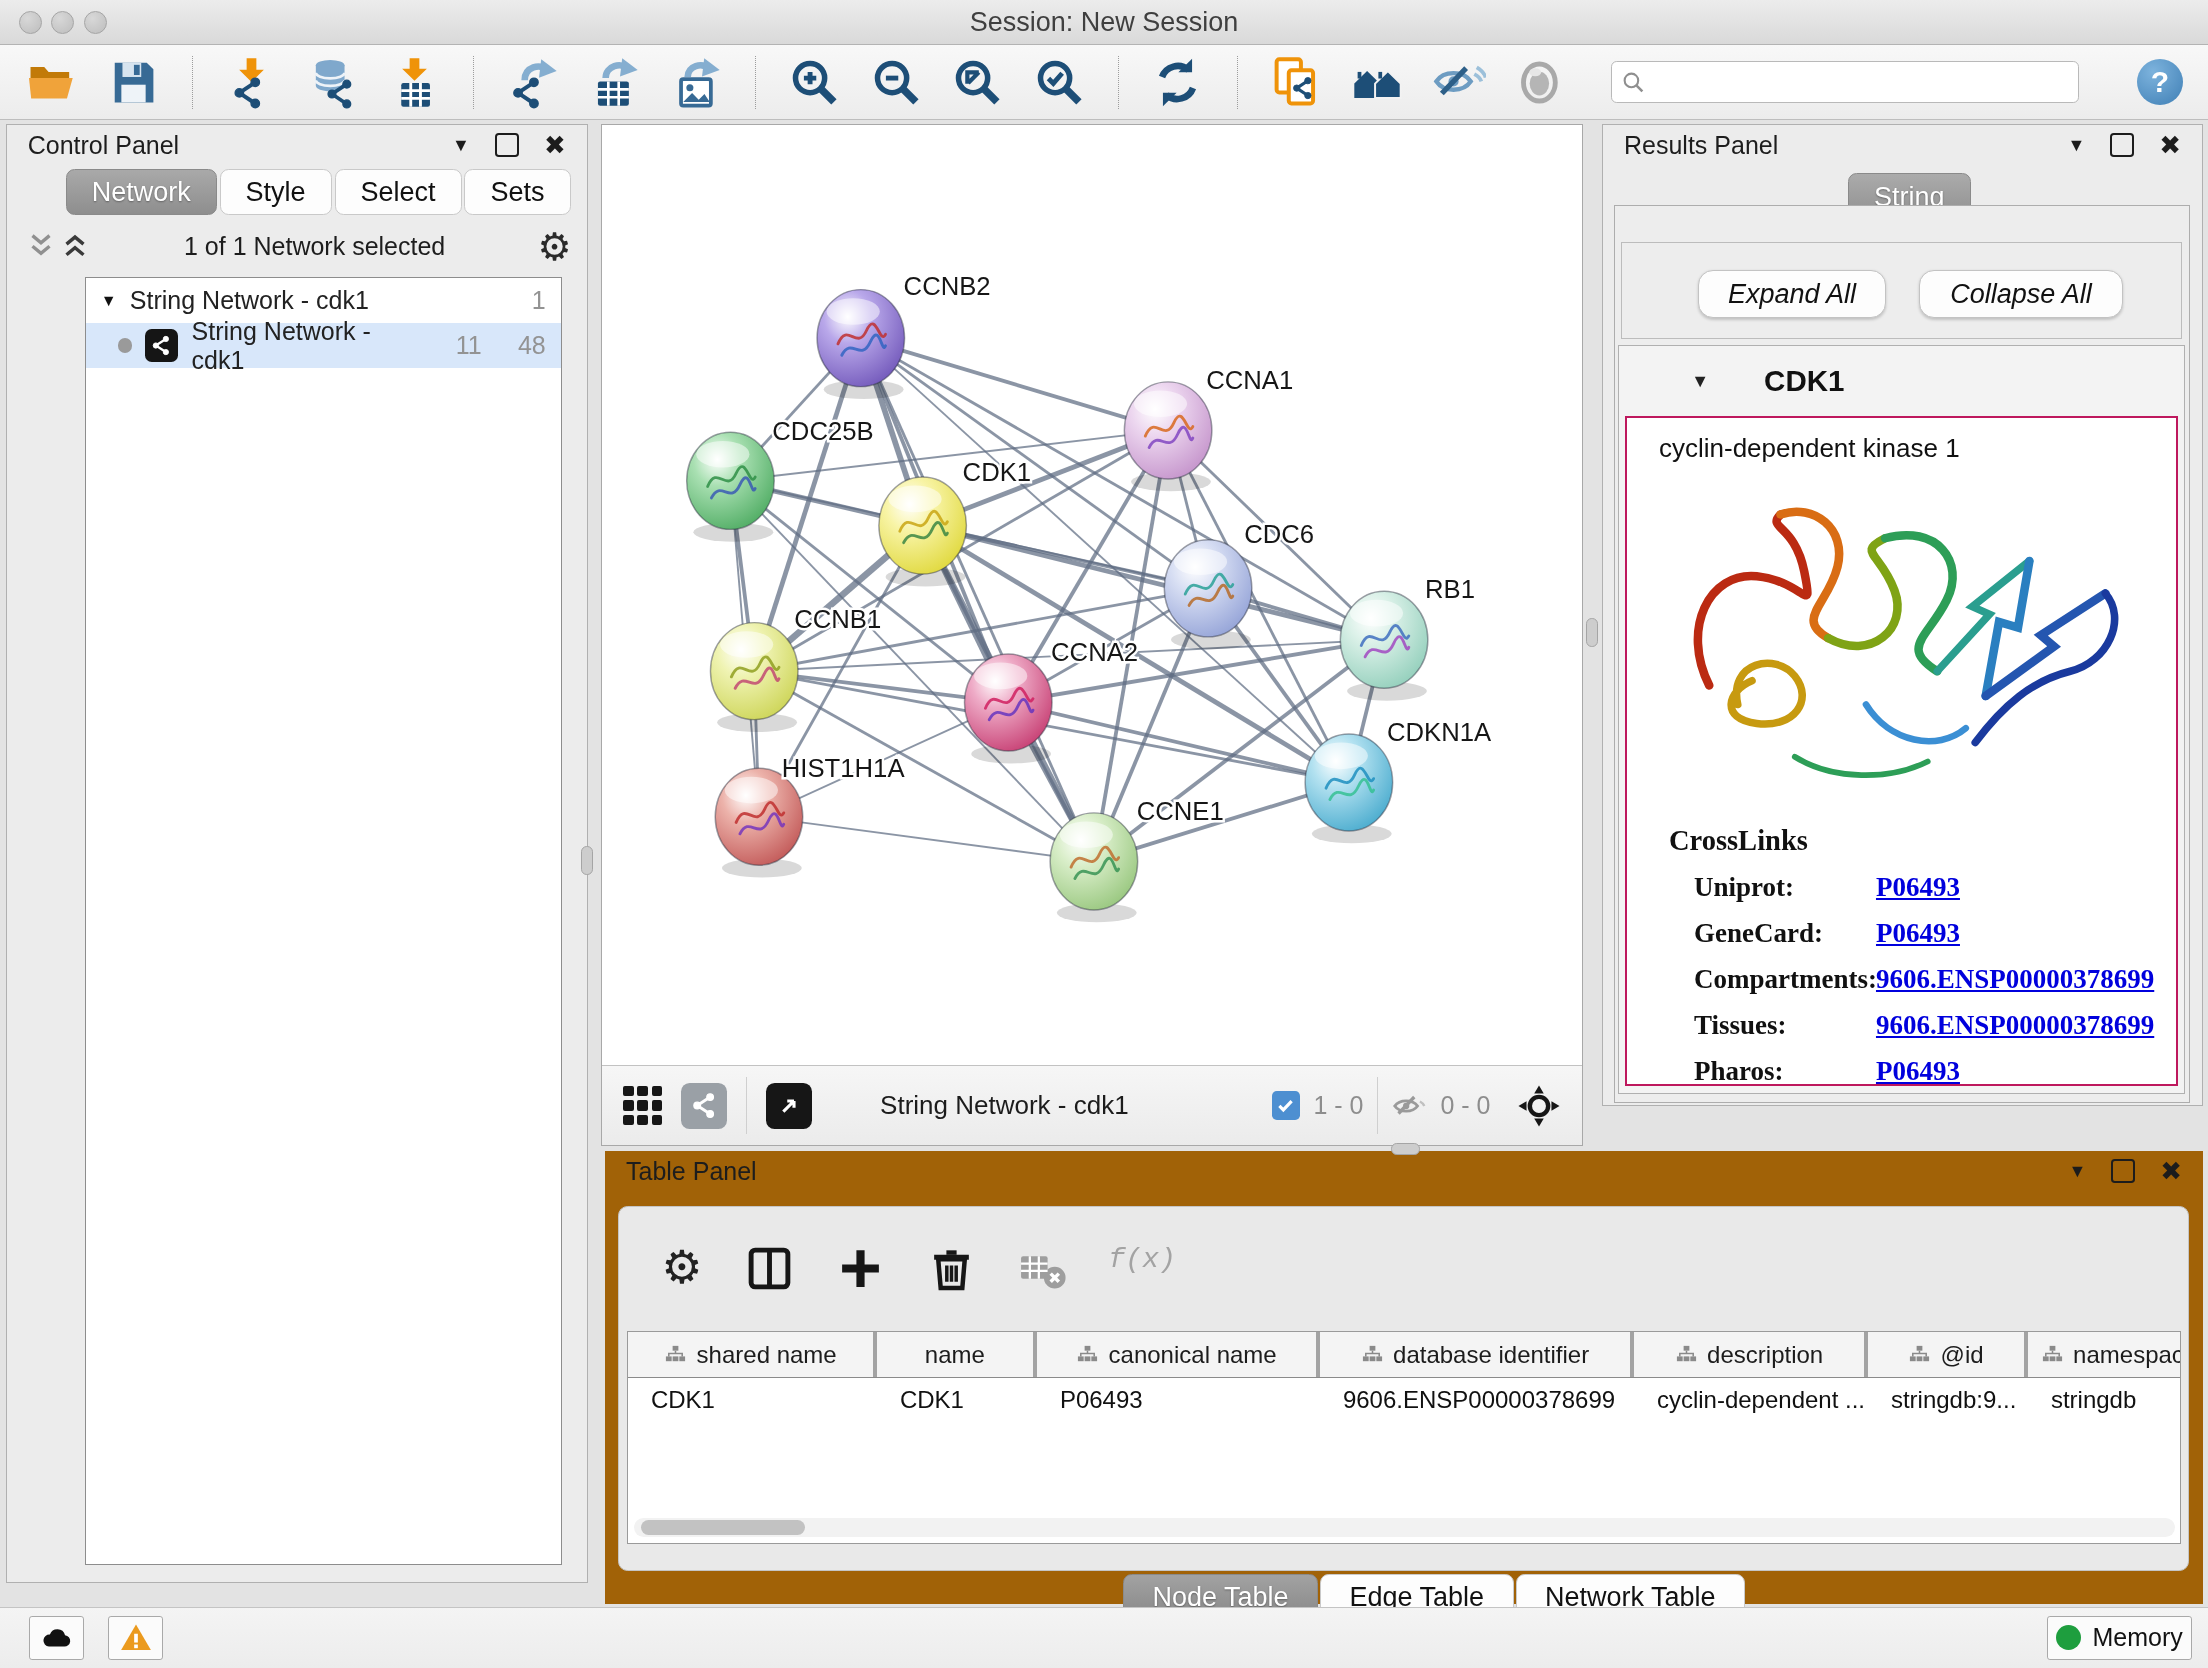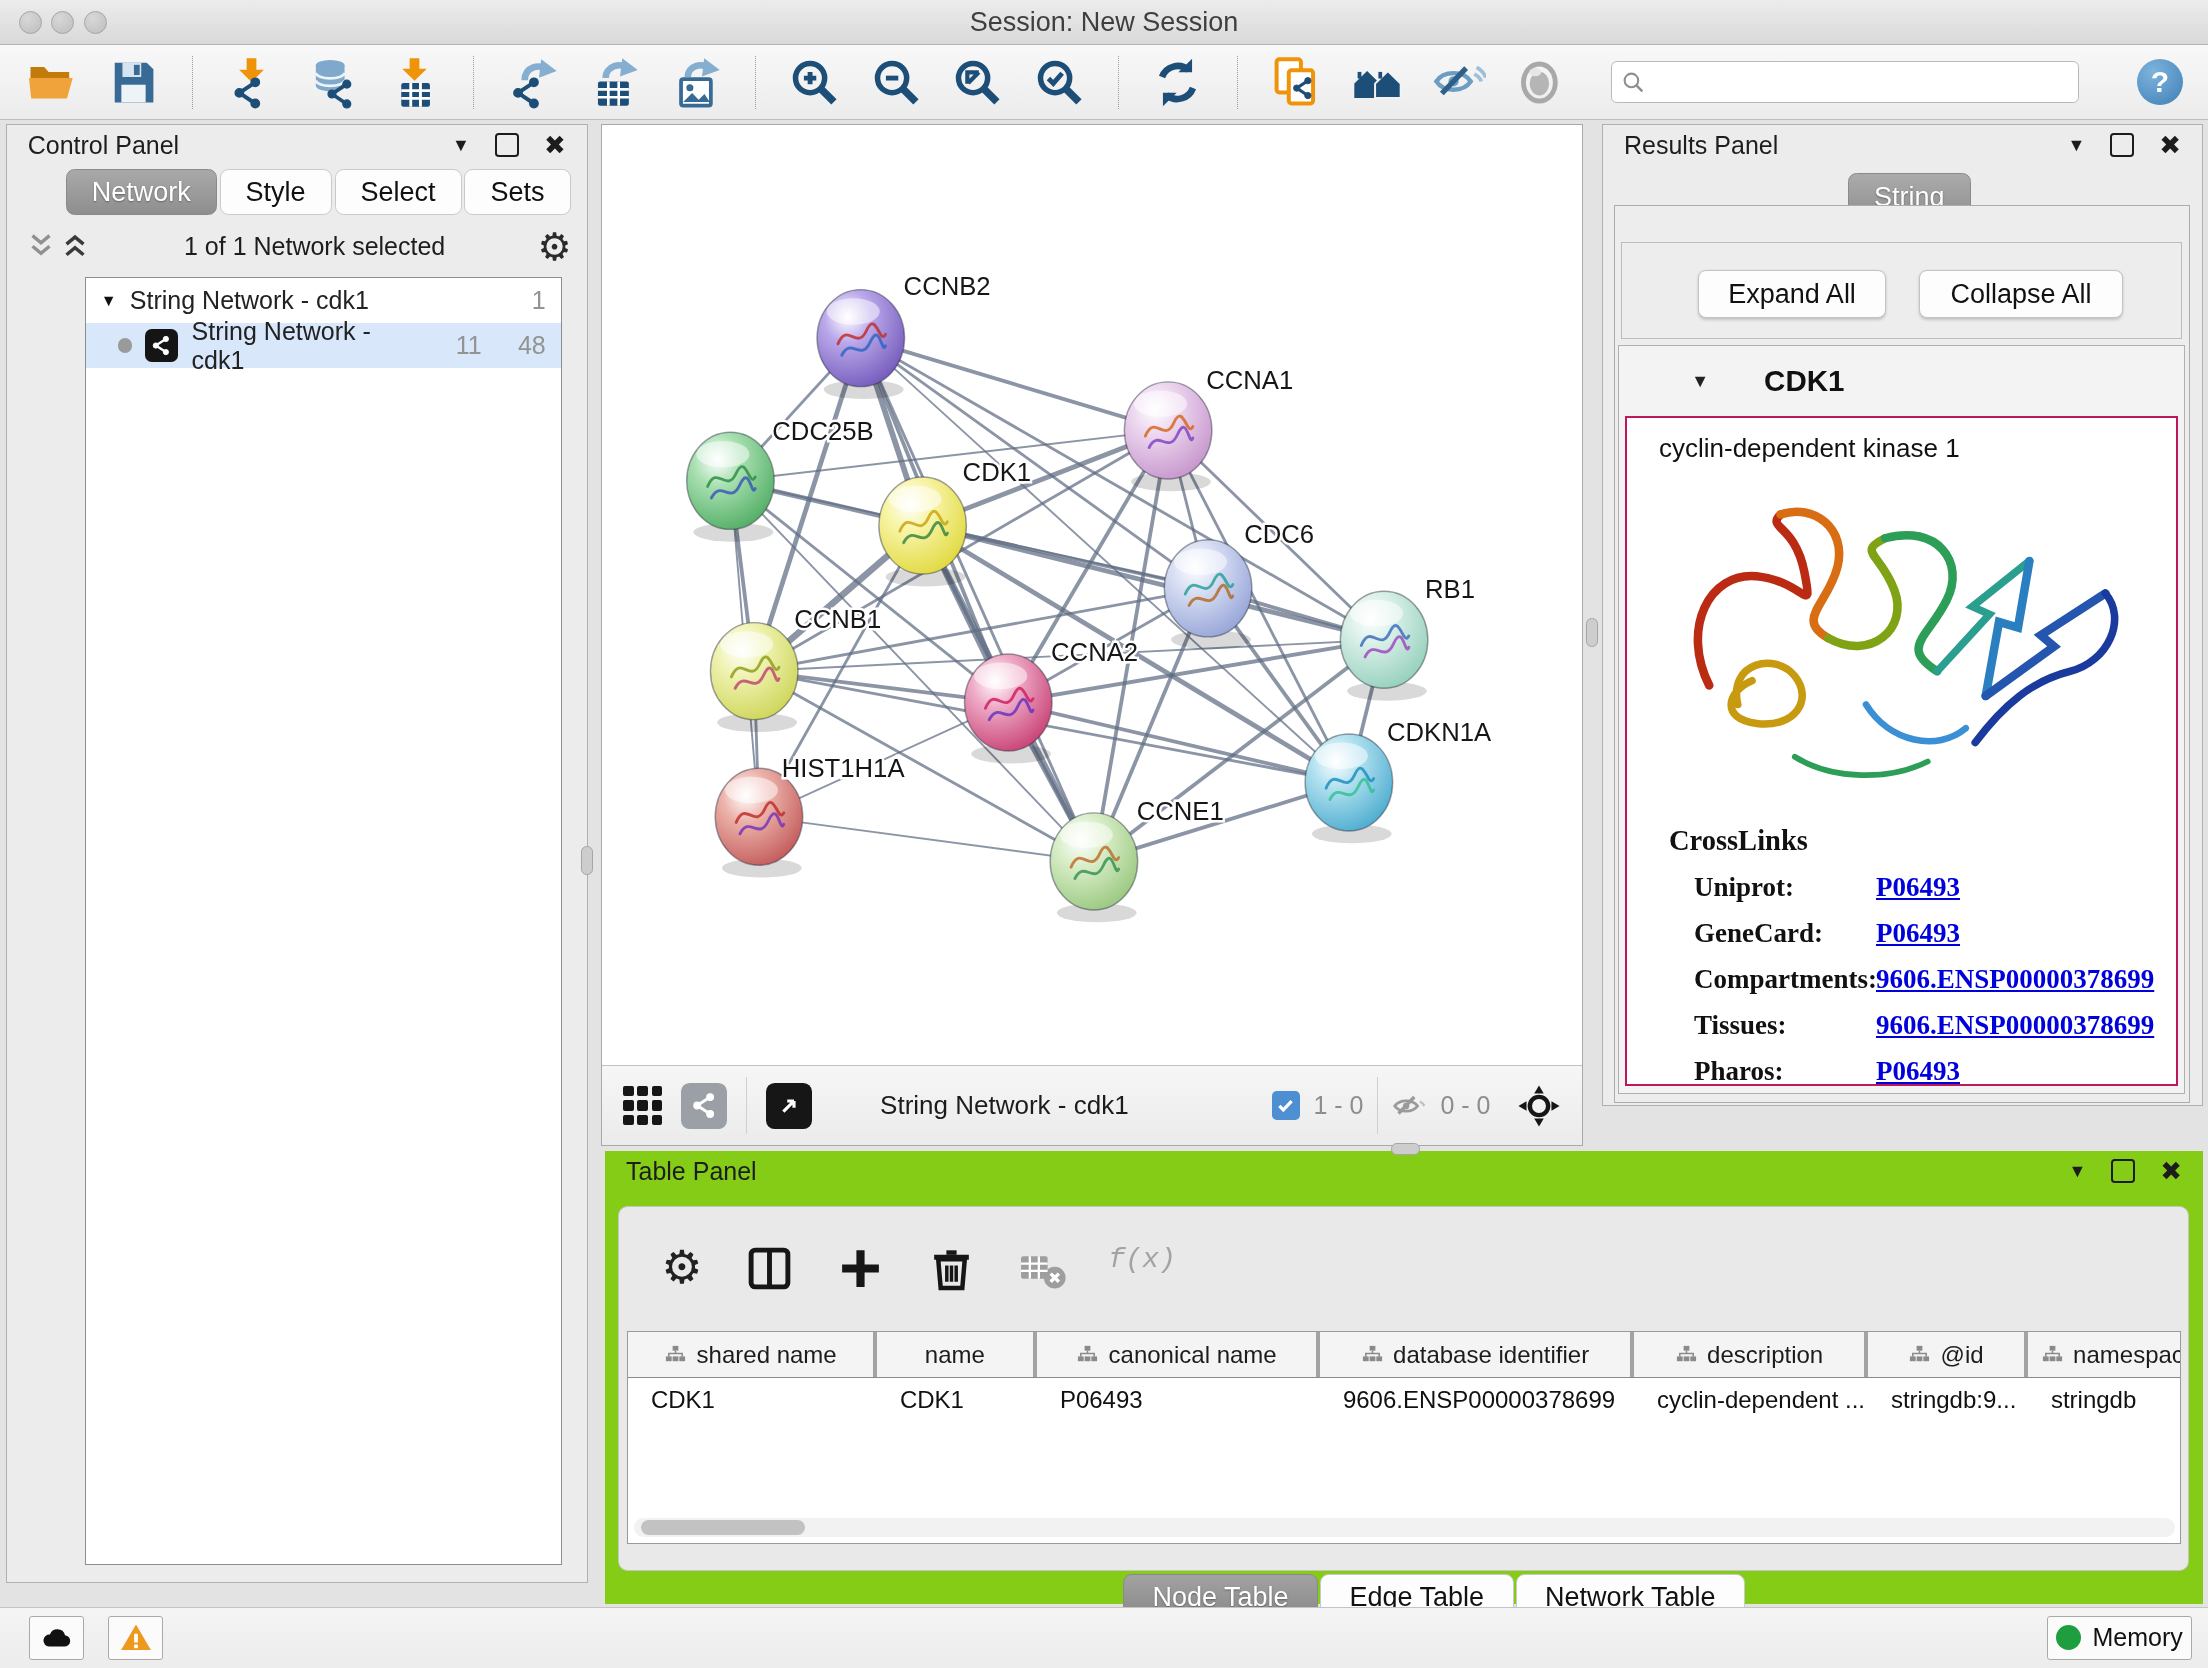--- a/index.html
+++ b/index.html
@@ -88,22 +88,22 @@
 
   
   #results-panel{left:1602px;top:124px;width:601px;height:982px;}
   #rp-stringtab{position:absolute;left:245px;top:48px;padding:0 25px;height:46px;line-height:46px;
     font-size:27px;color:#fff;background:linear-gradient(#ababab,#8f8f8f);border-radius:8.6px;
     border:1px solid #8a8a8a;text-shadow:0 1px 1.9px rgba(0,0,0,.35);}
   #rp-body{position:absolute;left:11.4px;top:80px;width:576px;height:898px;border:1.4px solid #adadad;
     background:#ededed;box-sizing:border-box;}
   #rp-btnbox{position:absolute;left:5.7px;top:36px;width:561px;height:97px;border:1.4px solid #bcbcbc;box-sizing:border-box;}
   .rp-btn{position:absolute;top:27px;height:46px;background:#fdfdfd;border:1px solid #c3c3c3;
-    border-radius:8px;font-size:27px;color:#111;text-align:center;line-height:46px;
-    box-shadow:0 1.9px 2.9px rgba(0,0,0,.18);}
+    border-radius:15px;font-size:27px;color:#111;text-align:center;line-height:46px;
+    box-shadow:0 1.9px 2.9px rgba(0,0,0,.18);font-style:italic;}
   #btn-expand{left:76px;width:186px;}
   #btn-collapse{left:297px;width:202px;}
   #rp-cdkbox{position:absolute;left:2.9px;top:139px;width:567px;height:749px;border:1.4px solid #b0b0b0;
     background:#f3f3f3;box-sizing:border-box;}
   #cdk-header{height:70px;display:flex;align-items:center;padding-left:72px;gap:55px;}
   #cdk-header .tri{font-size:18px;}
   #cdk-name{font-size:29.5px;font-weight:bold;color:#111;}
   #cdk-content{position:absolute;left:5.7px;top:70px;width:553px;height:670px;background:#fff;
     border:2px solid #be185d;box-sizing:border-box;}
   #cdk-desc{position:absolute;left:32px;top:15px;font-size:26px;color:#111;}
@@ -692,21 +692,21 @@
                 <span class="xlabel">Pharos:</span>
                 <a class="xlink" href="#">P06493</a>
               </div>
             </div>
         </div>
       </div>
     </div>
   </div>
 </div>
 
-<div id="table-panel" class="abs panel" style="border:none;background:#84cc16;">
+<div id="table-panel" class="abs panel" style="border:none;background:#a16207;">
   <div class="panel-titlerow">
     <span class="panel-title">Table Panel</span>
     <span class="winbtns">
       <span class="wb-collapse">▼</span>
       <span class="wb-float"></span>
       <span class="wb-close">✖</span>
     </span>
   </div>
   <div id="tp-box">
     <div id="tp-toolbar">

